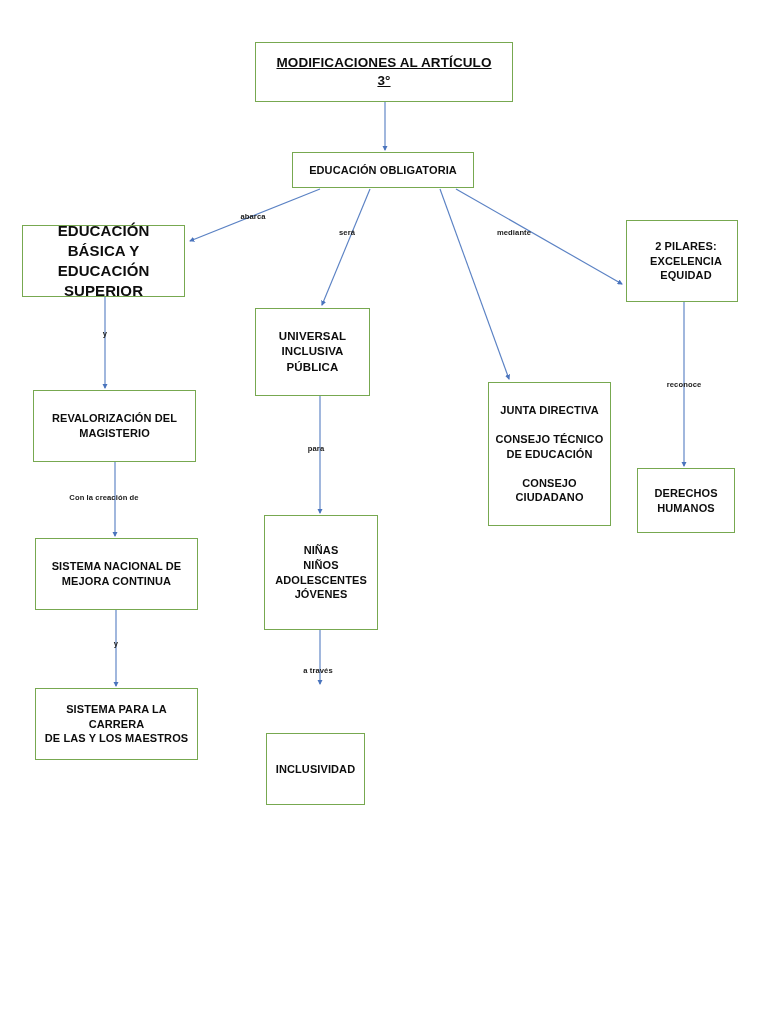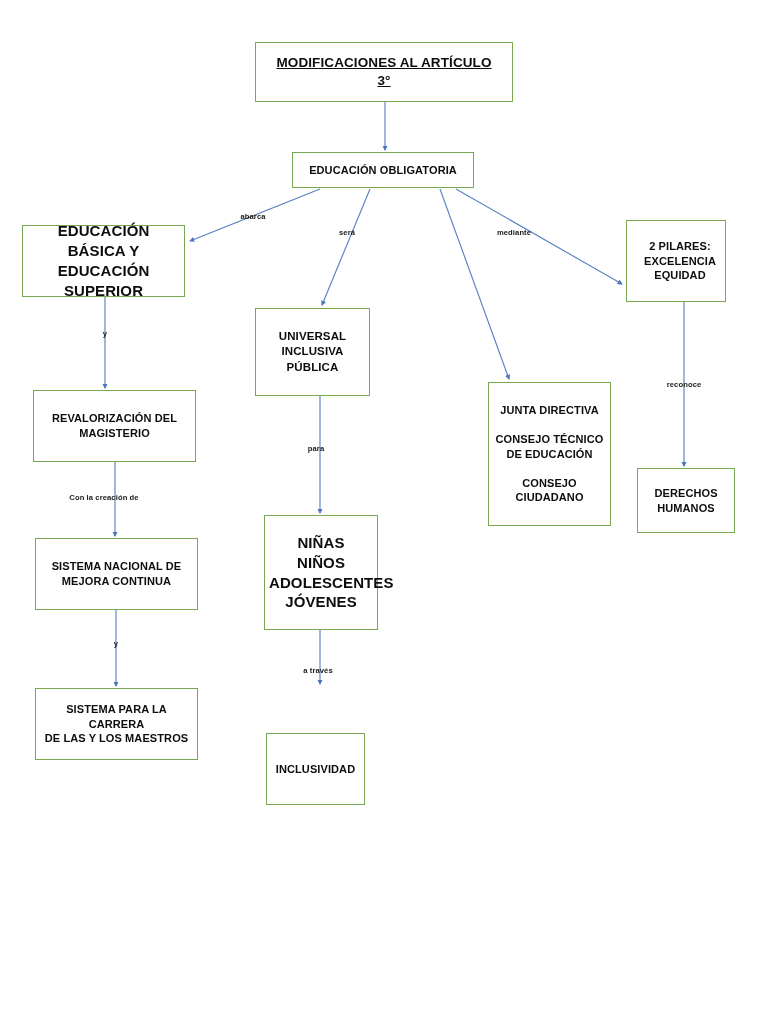--- a/index.html
+++ b/index.html
@@ -104,21 +104,21 @@
   <div class="node" style="left: 440px; top: 382px; width: 123px; height: 144px; font-size: 11px; border-color: rgb(119, 168, 80); margin-left: 48px;">
     <span class="txt">JUNTA DIRECTIVA
 
 CONSEJO TÉCNICO
 DE EDUCACIÓN
 
 CONSEJO
 CIUDADANO</span>
   </div>
 
-  <div class="node" style="left: 626px; top: 220px; width: 100px; height: 82px; font-size: 11px; border-color: rgb(119, 168, 80); padding-left: 12px;">
+  <div class="node" style="left: 626px; top: 220px; width: 112px; height: 82px; font-size: 11px; border-color: rgb(119, 168, 80); padding-left: 12px;">
     <span class="txt">2 PILARES:
 EXCELENCIA
 EQUIDAD</span>
   </div>
 
   <div class="node" style="left: 637px; top: 468px; width: 98px; height: 65px; font-size: 11px; border-color: rgb(119, 168, 80);">
     <span class="txt">DERECHOS
 HUMANOS</span>
   </div>
 
@@ -130,21 +130,21 @@
   <div class="node" style="left: 35px; top: 538px; width: 163px; height: 72px; font-size: 11px; border-color: rgb(119, 168, 80);">
     <span class="txt">SISTEMA NACIONAL DE
 MEJORA CONTINUA</span>
   </div>
 
   <div class="node" style="left: 35px; top: 688px; width: 163px; height: 72px; font-size: 11px; border-color: rgb(119, 168, 80);">
     <span class="txt">SISTEMA PARA LA CARRERA
 DE LAS Y LOS MAESTROS</span>
   </div>
 
-  <div class="node" style="left: 264px; top: 515px; width: 114px; height: 115px; font-size: 15px; border-color: rgb(119, 168, 80);">
+  <div class="node" style="left: 264px; top: 515px; width: 114px; height: 115px; font-size: 11px; border-color: rgb(119, 168, 80);">
     <span class="txt">NIÑAS
 NIÑOS
 ADOLESCENTES
 JÓVENES</span>
   </div>
 
   <div class="node" style="left: 266px; top: 733px; width: 99px; height: 72px; font-size: 11px; border-color: rgb(119, 168, 80);">
     <span class="txt">INCLUSIVIDAD</span>
   </div>
 

